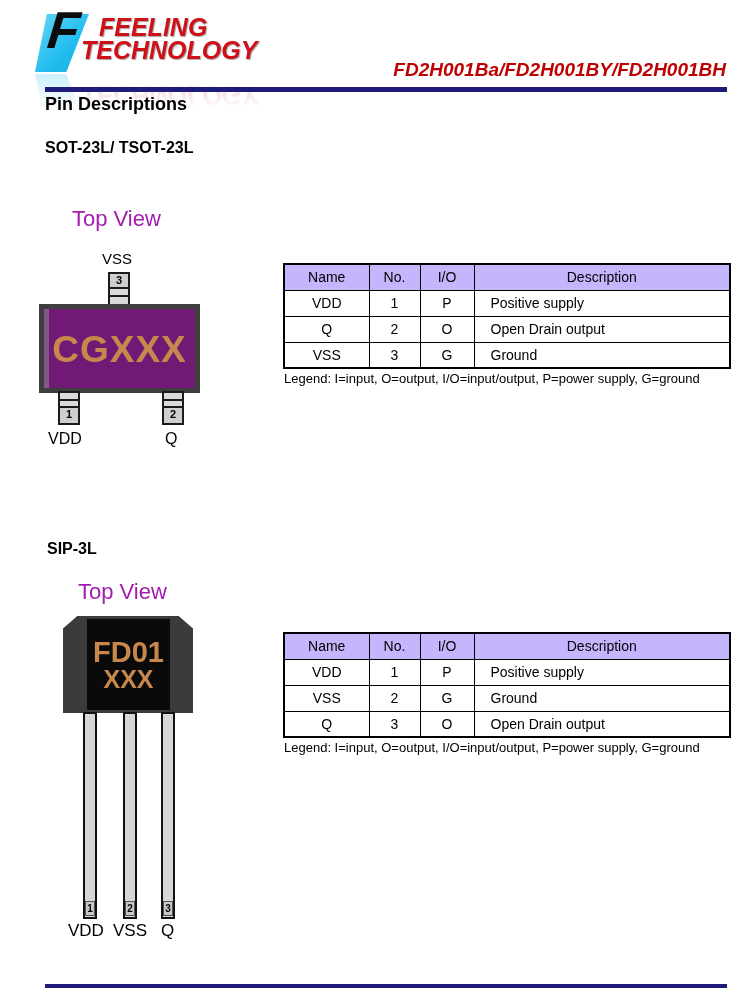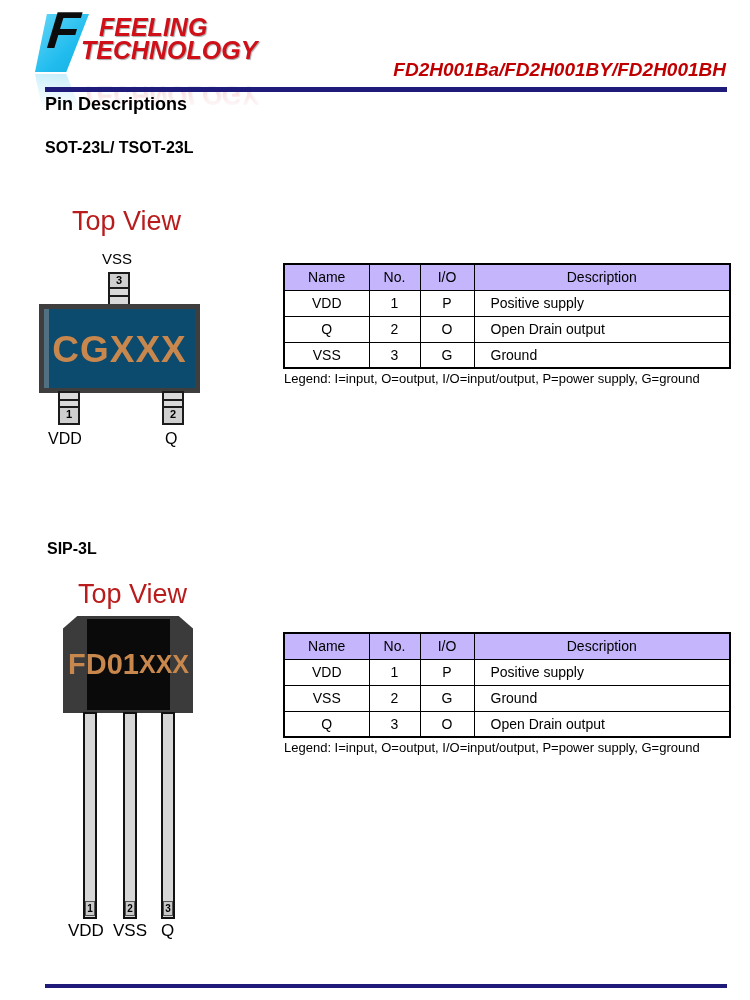--- a/index.html
+++ b/index.html
@@ -37,55 +37,55 @@
     position:absolute; top:59px; right:24px; font-size:19px; font-weight:bold;
     font-style:italic; color:#c00000; white-space:nowrap;
   }
   .rule { position:absolute; left:45px; width:682px; height:5px; background:#1e1b7b; }
   .rule-top { top:87px; }
   .rule-bottom { top:984px; height:4px; }
 
   
   .page-title { position:absolute; left:45px; top:94px; font-size:18px; font-weight:bold; }
   .sec-heading { position:absolute; font-size:16px; font-weight:bold; }
-  .view-label { position:absolute; font-size:27px; color:#b91c1c; }
+  .view-label { position:absolute; font-size:22px; color:#a21caf; }
 
   
   table.pin-table { position:absolute; border-collapse:collapse; font-size:14px;
                     border:2px solid #000; }
   .pin-table th, .pin-table td { border:1px solid #000; height:26px; text-align:center;
                                  font-weight:normal; padding:0; }
   .pin-table th { background:#c4b5fd; }
   .col-name { width:85px; } .col-no { width:51px; } .col-io { width:54px; }
   .col-desc { width:256px; }
   .pin-table td.desc { text-align:left; padding-left:16px; }
   .legend { position:absolute; font-size:13px; white-space:nowrap; }
 
   
   .sot-pin { position:absolute; width:22px; background:#dadada; border:2px solid #1b1b1b;
              display:flex; flex-direction:column; }
   .sot-pin .seg { border-bottom:2px solid #1b1b1b; }
   .sot-pin .seg:last-child { border-bottom:none; }
   .sot-pin .num { font-size:11px; font-weight:bold; text-align:center; line-height:13px;
                   background:#cfcfcf; }
   .sot-body { position:absolute; left:39px; top:304px; width:161px; height:89px;
-              background:#0c4a6e; border:5px solid #3e3e3e;
+              background:#701a75; border:5px solid #3e3e3e;
               box-shadow:inset 5px 0 0 rgba(150,150,150,.5);
               display:flex; align-items:center; justify-content:center; }
   .sot-marking { color:#c8874c; font-size:37px; font-weight:bold; letter-spacing:1px;
                  padding-top:2px; }
   .pin-label { position:absolute; font-size:16px; }
   .pin-label-sm { position:absolute; font-size:15px; }
 
   
   .sip-body { position:absolute; left:63px; top:616px; width:130px; height:97px;
               background:#3b3b3b;
               clip-path:polygon(11% 0, 89% 0, 100% 13%, 100% 100%, 0 100%, 0 13%); }
   .sip-inner { position:absolute; left:87px; top:619px; width:83px; height:91px;
-               background:#0a0a0a; display:flex; flex-direction:row;
+               background:#0a0a0a; display:flex; flex-direction:column;
                align-items:center; justify-content:center; }
   .sip-mark1 { color:#c8874c; font-size:29px; font-weight:bold; line-height:1.0; }
   .sip-mark2 { color:#c8874c; font-size:25px; font-weight:bold; line-height:1.0; }
   .sip-leg { position:absolute; top:712px; width:14px; height:207px; background:#d6d6d6;
              border:2px solid #111; display:flex; align-items:flex-end;
              justify-content:center; }
   .sip-leg .leg-num { font-size:10px; font-weight:bold; line-height:13px; width:10px;
                       text-align:center; background:#c9c9c9; border:1px solid #555;
                       margin-bottom:1px; }
   .sip-label { position:absolute; top:921px; font-size:17px; }

